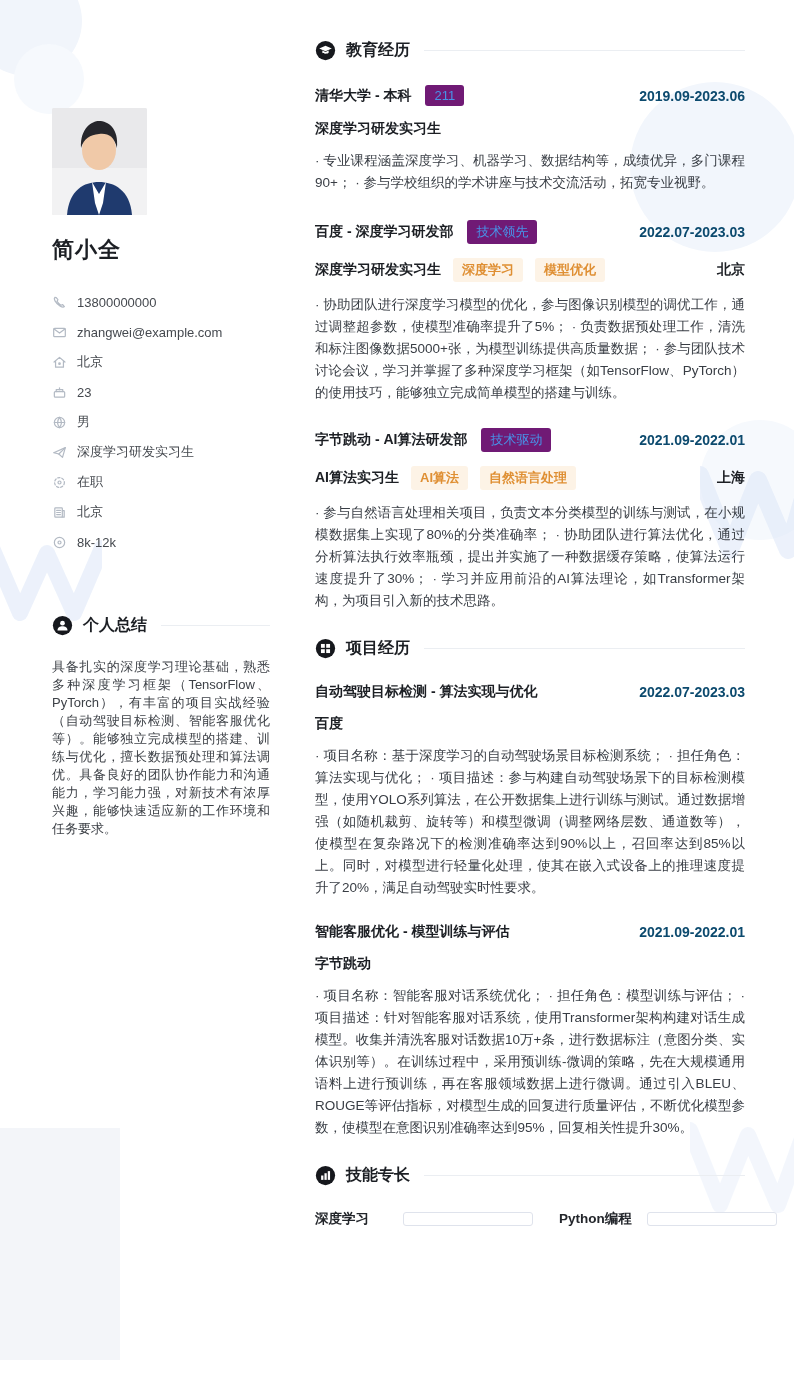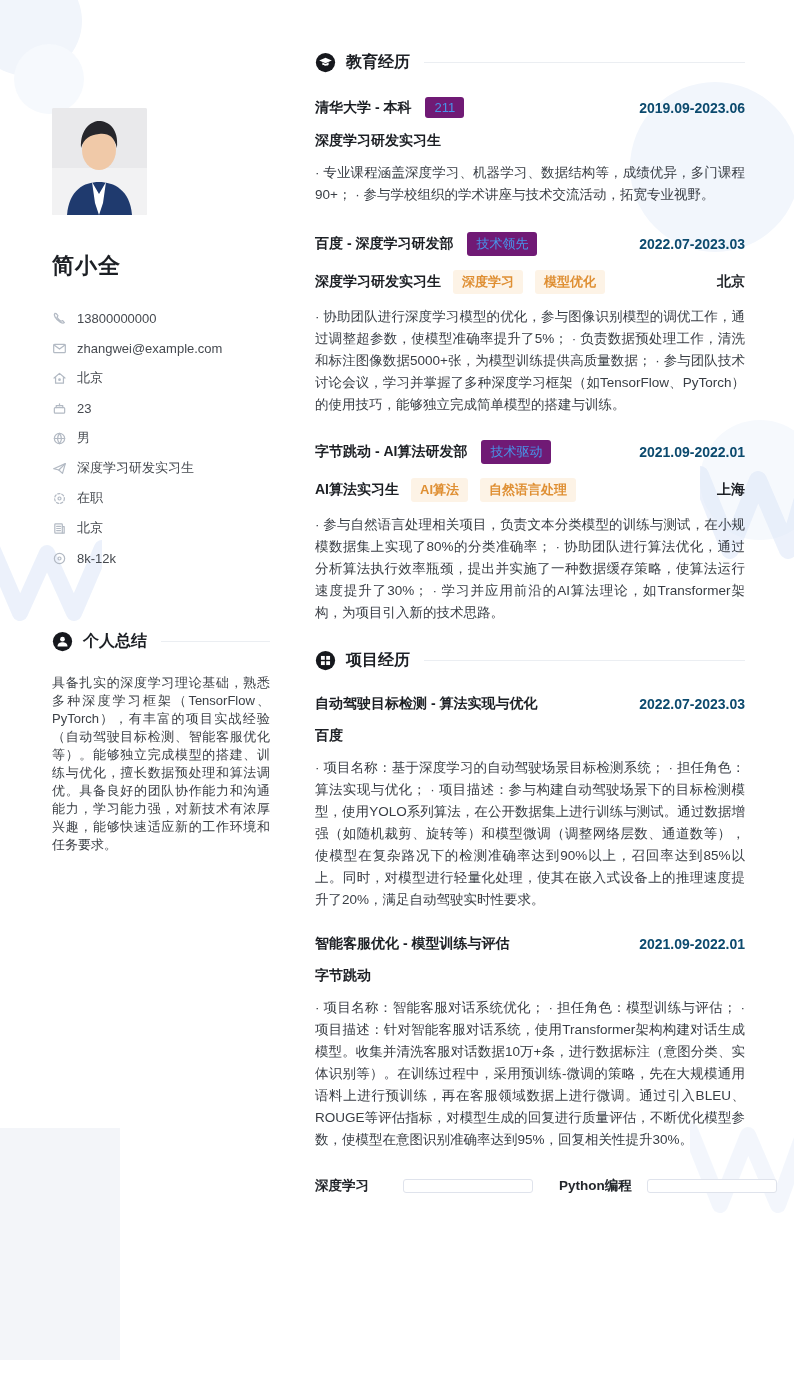--- a/index.html
+++ b/index.html
@@ -14,38 +14,38 @@
   .deco-circle-r1 { left:630px; top:82px; width:170px; height:170px; border-radius:50%; background:#f2f6fc; }
   .deco-circle-r2 { left:700px; top:420px; width:120px; height:120px; border-radius:50%; background:#f6f9fd; }
   .deco-square-bl { left:0; top:1128px; width:120px; height:232px; background:#f3f5f9; }
   .deco-zig { opacity:.55; }
 
   .layout { position:relative; z-index:1; display:flex; padding:0 49px 0 52px; }
 
   
   .left { width:218px; flex:0 0 218px; padding-top:108px; }
   .photo { width:95px; height:107px; border-radius:2px; overflow:hidden; background:#e9e9eb; }
-  .name { margin-top:36px; font-size:22px; font-weight:bold; letter-spacing:1px; color:#1c1f24; }
+  .name { margin-top:20px; font-size:22px; font-weight:bold; letter-spacing:1px; color:#1c1f24; }
   .contacts { margin-top:22px; }
   .contact-item { display:flex; align-items:center; height:30px; font-size:13px; color:#45494f; }
   .contact-item .cicon { width:15px; height:15px; margin-right:10px; flex:0 0 15px; display:flex; align-items:center; justify-content:center; }
   .cicon svg { width:15px; height:15px; stroke:#b3bac4; fill:none; stroke-width:1.3; stroke-linecap:round; stroke-linejoin:round; }
 
   .sec-head { display:flex; align-items:center; }
   .sec-icon { width:21px; height:21px; flex:0 0 21px; margin-right:10px; }
   .sec-title { font-size:16px; font-weight:bold; color:#1c1f24; white-space:nowrap; }
   .sec-line { flex:1; height:1px; background:#ebeef2; margin-left:14px; }
 
   .summary-head { margin-top:58px; }
   .summary-text { margin-top:22px; font-size:13px; line-height:18px; color:#3d4147; text-align:justify; }
 
   
   .right { flex:1; padding-top:36px; padding-left:45px; min-width:0; }
   .section { margin-top:26px; }
-  .section:first-child { margin-top:16px; }
+  .section:first-child { margin-top:4px; }
 
   .entry { margin-top:24px; }
   .entry-row { display:flex; align-items:center; }
   .entry-name { font-size:14px; font-weight:bold; color:#1c1f24; }
   .entry-date { margin-left:auto; font-size:14px; font-weight:bold; color:#0c4a6e; white-space:nowrap; }
   .entry-sub { display:flex; align-items:center; margin-top:14px; }
   .entry-role { font-size:14px; font-weight:bold; color:#1c1f24; }
   .entry-loc { margin-left:auto; font-size:14px; font-weight:bold; color:#1c1f24; }
   .entry-org { margin-top:14px; font-size:14px; font-weight:bold; color:#1c1f24; }
   .entry-desc { margin-top:12px; font-size:13.5px; line-height:22px; color:#383d44; text-align:justify; }
@@ -284,20 +284,32 @@
           <div class="entry-row">
             <span class="entry-name">智能客服优化 - 模型训练与评估</span>
             <span class="entry-date">2021.09-2022.01</span>
           </div>
           <div class="entry-org">字节跳动</div>
           <div class="entry-desc">· 项目名称：智能客服对话系统优化； · 担任角色：模型训练与评估； · 项目描述：针对智能客服对话系统，使用Transformer架构构建对话生成模型。收集并清洗客服对话数据10万+条，进行数据标注（意图分类、实体识别等）。在训练过程中，采用预训练-微调的策略，先在大规模通用语料上进行预训练，再在客服领域数据上进行微调。通过引入BLEU、ROUGE等评估指标，对模型生成的回复进行质量评估，不断优化模型参数，使模型在意图识别准确率达到95%，回复相关性提升30%。</div>
         </div>
       </div>
 
       <div class="section">
+        <div class="sec-head">
+          <span class="sec-icon">
+            <svg viewBox="0 0 24 24">
+                <circle cx="12" cy="12" r="11" fill="#16181d"></circle>
+                <rect x="7" y="12" width="2.6" height="5" fill="#fff"></rect>
+                <rect x="10.8" y="9.4" width="2.6" height="7.6" fill="#fff"></rect>
+                <rect x="14.6" y="7" width="2.6" height="10" fill="#fff"></rect>
+              </svg>
+          </span>
+          <span class="sec-title">技能专长</span>
+          <span class="sec-line"></span>
+        </div>
         <div class="skills-grid">
           <div class="skill">
             <span class="skill-label">深度学习</span>
             <span class="skill-bar"><span class="skill-fill" style="width: 80%;"></span></span>
           </div>
           <div class="skill">
             <span class="skill-label">Python编程</span>
             <span class="skill-bar"><span class="skill-fill" style="width: 90%;"></span></span>
           </div>
 

